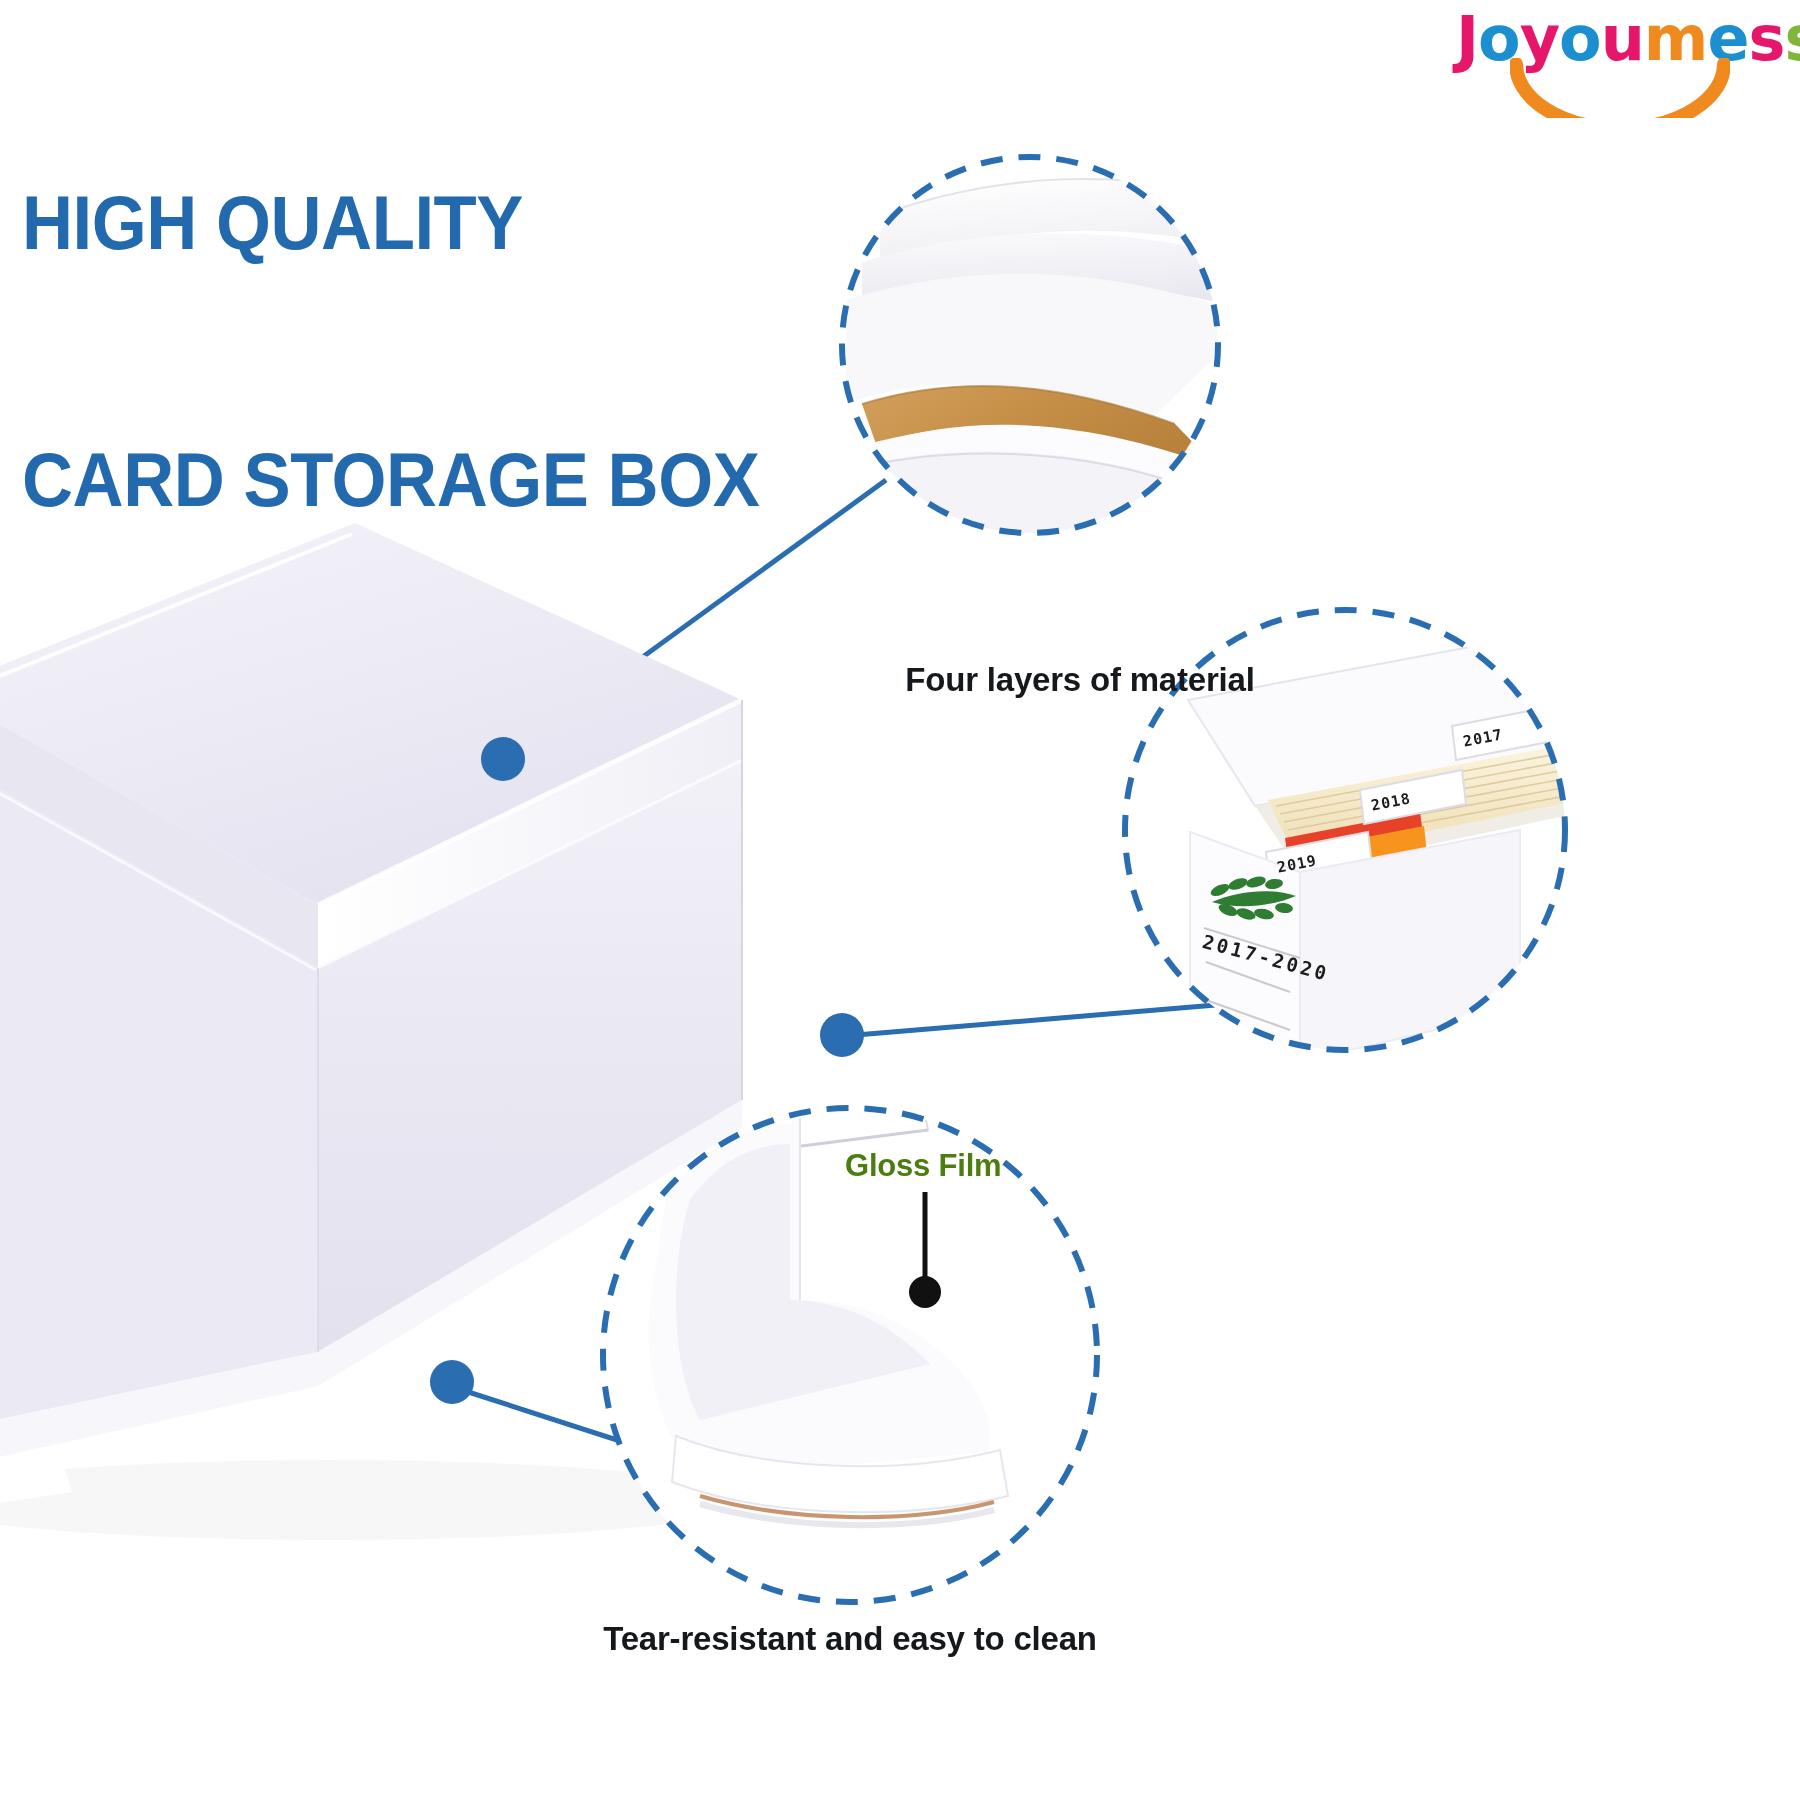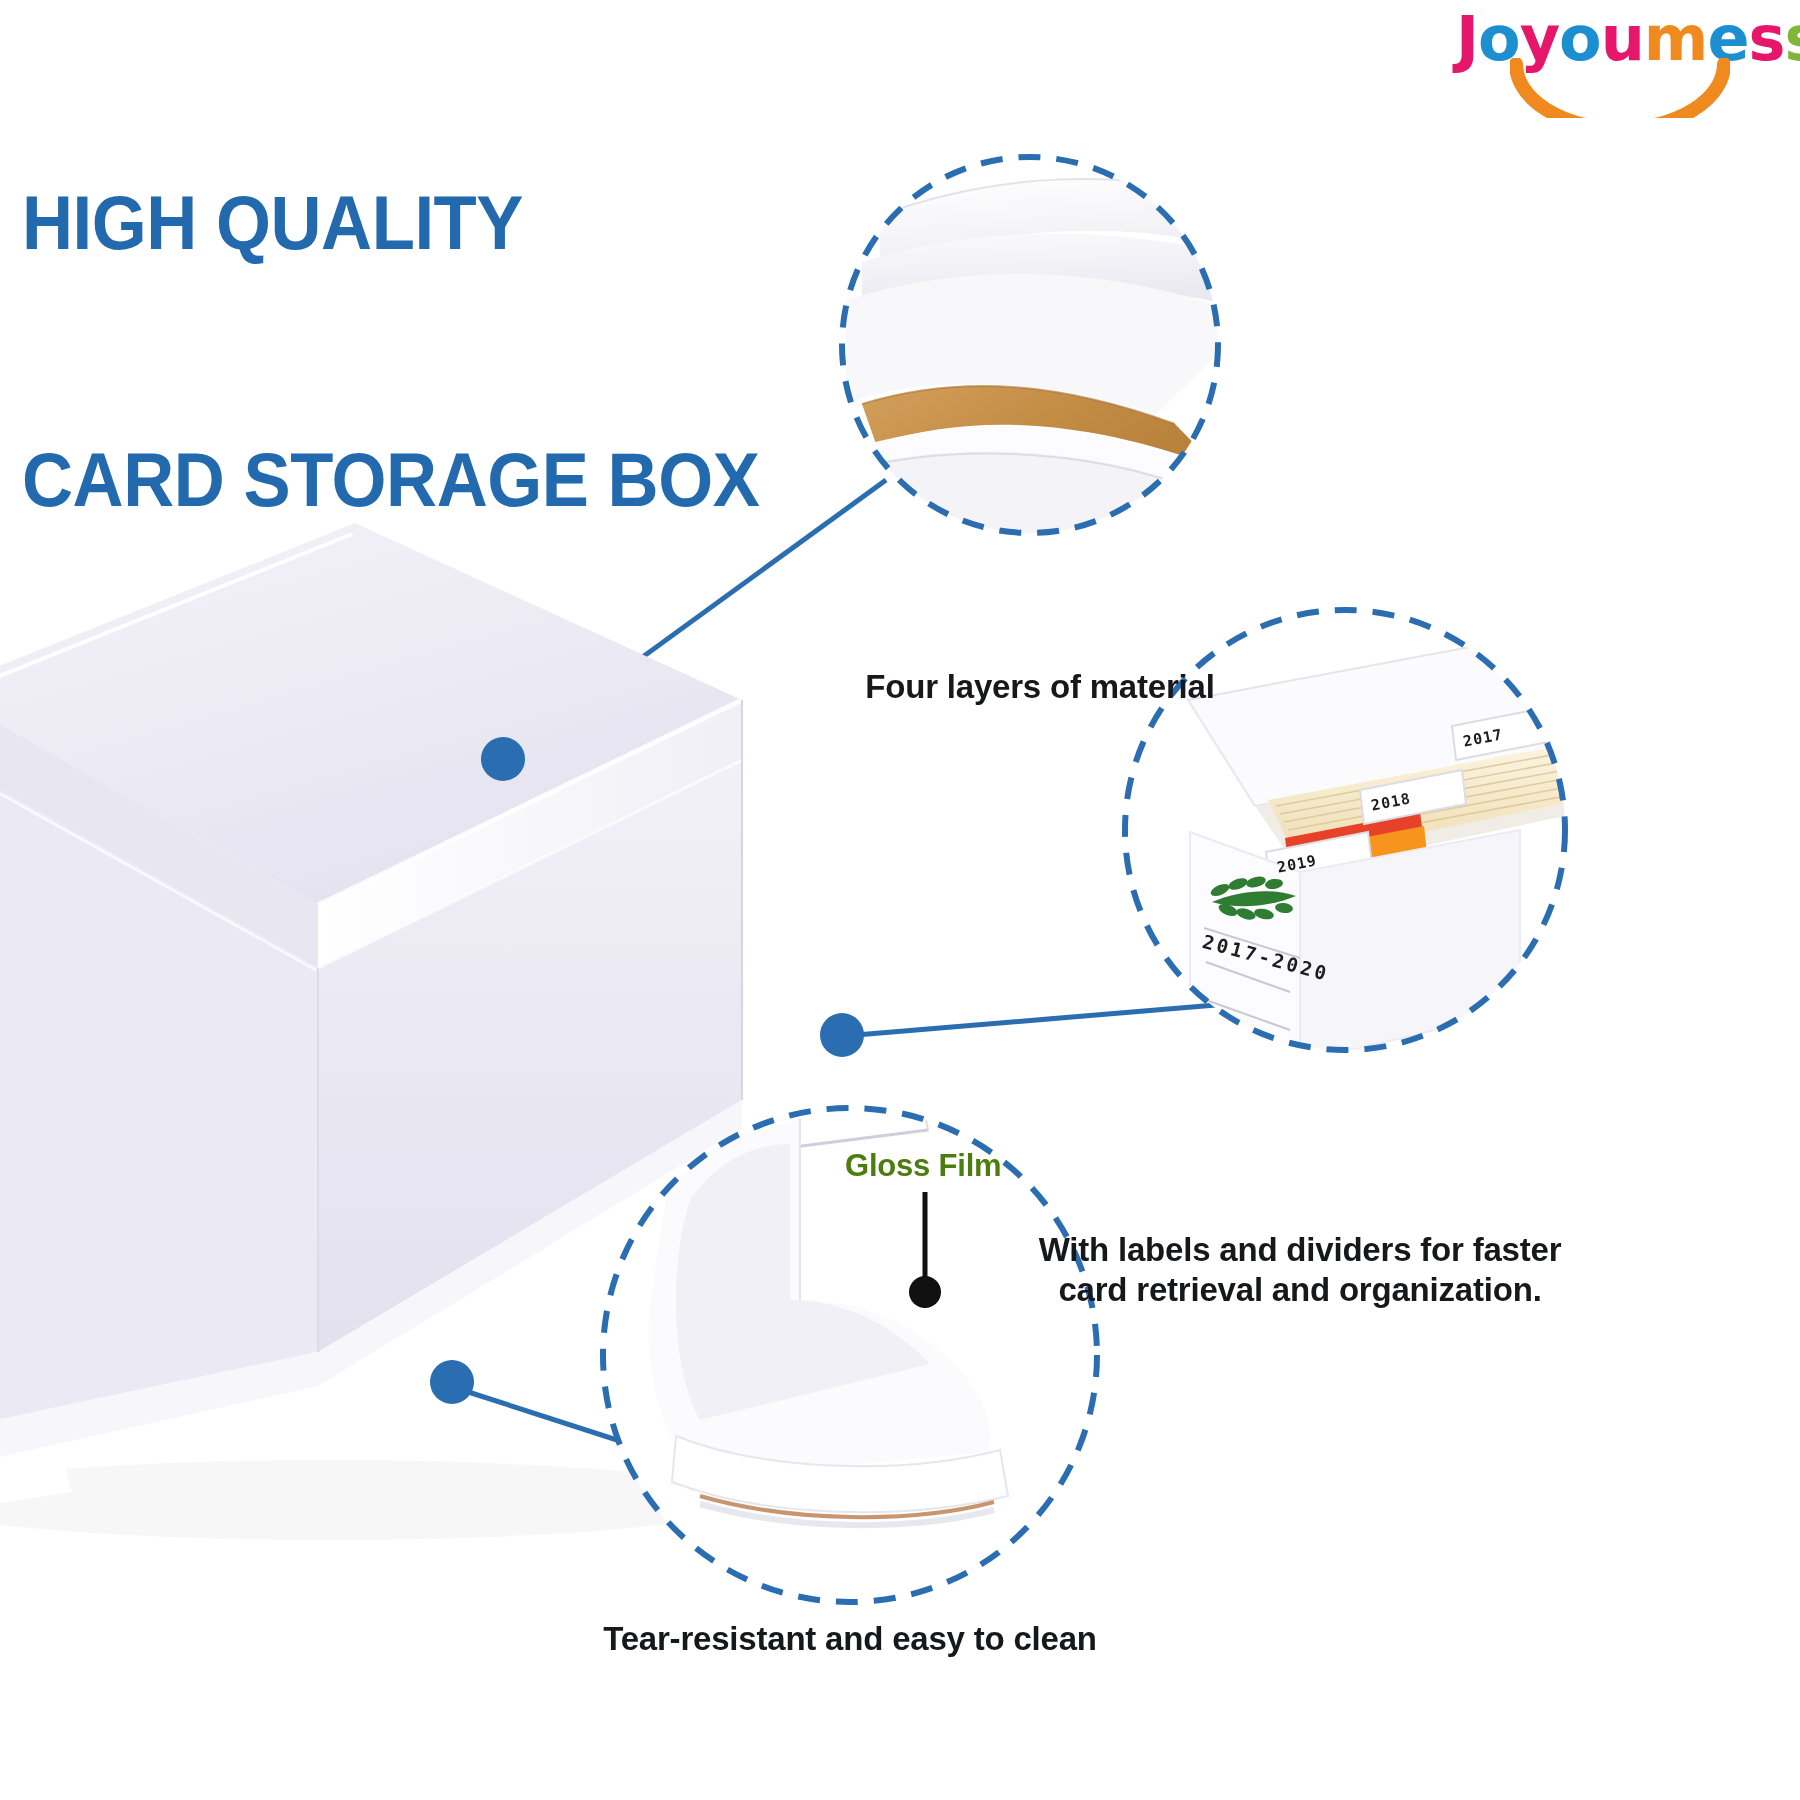--- a/index.html
+++ b/index.html
@@ -42,21 +42,21 @@
   .caption{
     position:absolute;
     color:#16191c;
     font-weight:bold;
     font-size:33px;
     line-height:1.22;
     text-align:center;
     white-space:pre-line;
     letter-spacing:-0.2px;
   }
-  #cap1{left:730px;top:660px;width:620px;margin-top:7px;}
+  #cap1{left:770px;top:660px;width:620px;}
   #cap2{left:930px;top:1230px;width:740px;}
   #cap3{left:480px;top:1619px;width:740px;}
 
   .gloss-label{
     position:absolute;left:845px;top:1148px;
     color:#4d7c0f;font-weight:bold;font-size:31px;letter-spacing:-0.2px;
     white-space:nowrap;
   }
 
   .tab-text{
@@ -273,22 +273,20 @@
     </g>
 
     <g>
       <circle cx="503" cy="759" r="22" fill="#2a6db0"></circle>
       <circle cx="842" cy="1035" r="22" fill="#2a6db0"></circle>
       <circle cx="452" cy="1382" r="22" fill="#2a6db0"></circle>
     </g>
   </svg>
 
   <div class="caption" id="cap1">Four layers of material</div>
-  <div class="caption" id="cap2">With labels and dividers for faster
-card retrieval and organization.</div>
   <div class="caption" id="cap3">Tear-resistant and easy to clean</div>
 
   <div class="gloss-label">Gloss Film</div>
 
   <div class="tab-text" style="left:1277px;top:855px;transform:rotate(-11deg);">2019</div>
   <div class="tab-text" style="left:1371px;top:793px;transform:rotate(-11deg);">2018</div>
   <div class="tab-text" style="left:1463px;top:729px;transform:rotate(-11deg);">2017</div>
 
   <div class="box-label-text" style="left:1206px;top:930px;transform:rotate(15deg);transform-origin:left top;">2017-2020</div>
 

